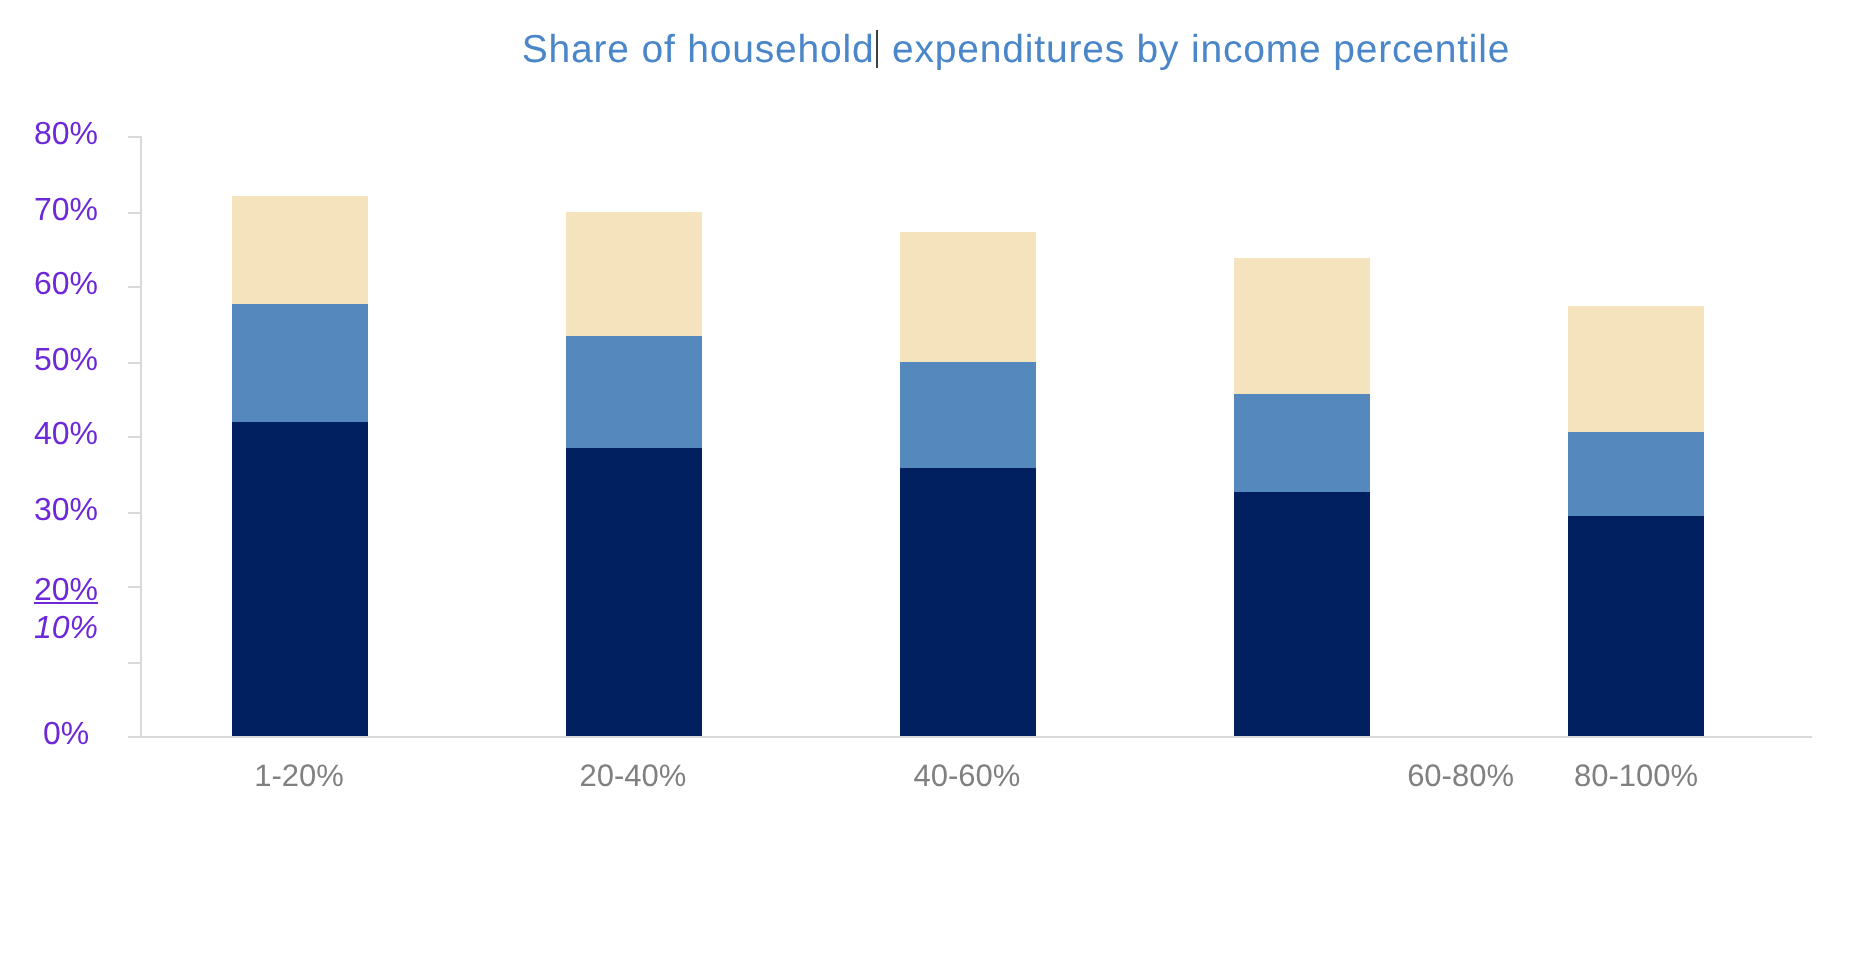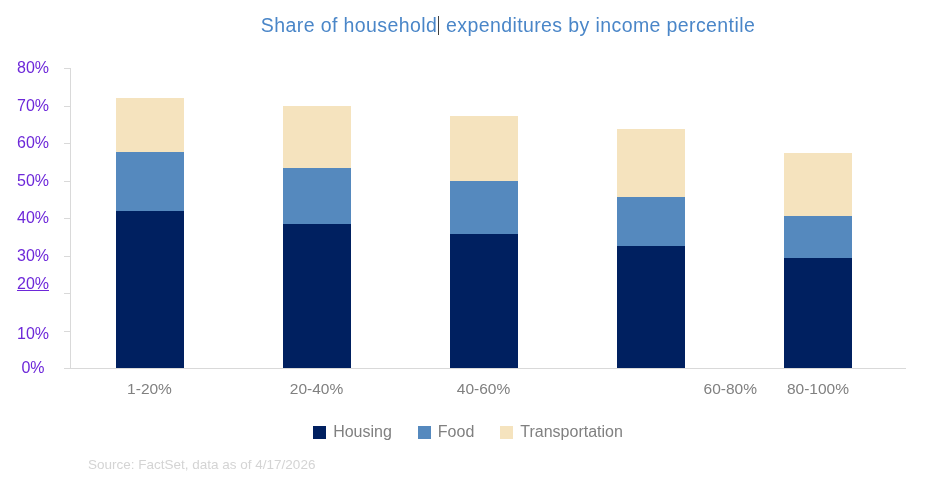--- a/index.html
+++ b/index.html
@@ -170,22 +170,22 @@
 <div id="chart-root">
 
   <div class="title-block">
     <div class="chart-title">
       <span>Share of household</span><span class="title-caret"></span><span> expenditures by income percentile</span>
     </div>
   </div>
 
   <div class="ytick-wrap" id="ytick-wrap">
       <div class="ytick-label" style="top: 368px;">0%</div>
-      <div class="ytick-label" style="top: 334px;">10%</div>
-      <div class="ytick-label" style="top: 284px; text-decoration: underline;">20%</div>
+      <div class="ytick-label" style="top: 315px; font-style: italic;">10%</div>
+      <div class="ytick-label" style="top: 296px; text-decoration: underline;">20%</div>
       <div class="ytick-label" style="top: 255.5px;">30%</div>
       <div class="ytick-label" style="top: 218px;">40%</div>
       <div class="ytick-label" style="top: 180.5px;">50%</div>
       <div class="ytick-label" style="top: 143px;">60%</div>
       <div class="ytick-label" style="top: 105.5px;">70%</div>
       <div class="ytick-label" style="top: 68px;">80%</div>
     </div>
   <div id="ytick-marks">
       <div class="tick-mark" style="top: 368px;"></div>
       <div class="tick-mark" style="top: 330.5px;"></div>
@@ -230,30 +230,15 @@
     </div>
 
   <div id="xtick-wrap">
       <div class="xtick-label" style="left: 68.5px;">1-20%</div>
       <div class="xtick-label" style="left: 235.5px;">20-40%</div>
       <div class="xtick-label" style="left: 402.5px;">40-60%</div>
       <div class="xtick-label" style="left: 595px; text-align: right;">60-80%</div>
       <div class="xtick-label" style="left: 737px;">80-100%</div>
     </div>
 
-  <div class="legend" id="legend">
-      <div class="legend-item">
-        <span class="legend-swatch" style="background: rgb(0, 32, 96);"></span>
-        <span class="legend-label">Housing</span>
-      </div>
-      <div class="legend-item">
-        <span class="legend-swatch" style="background: rgb(85, 137, 190);"></span>
-        <span class="legend-label">Food</span>
-      </div>
-      <div class="legend-item">
-        <span class="legend-swatch" style="background: rgb(245, 227, 190);"></span>
-        <span class="legend-label">Transportation</span>
-      </div>
-    </div>
-
-  <div class="source-note">Source: FactSet, data as of 4/17/2026</div>
+
 
 </div>
 
 </body></html>

